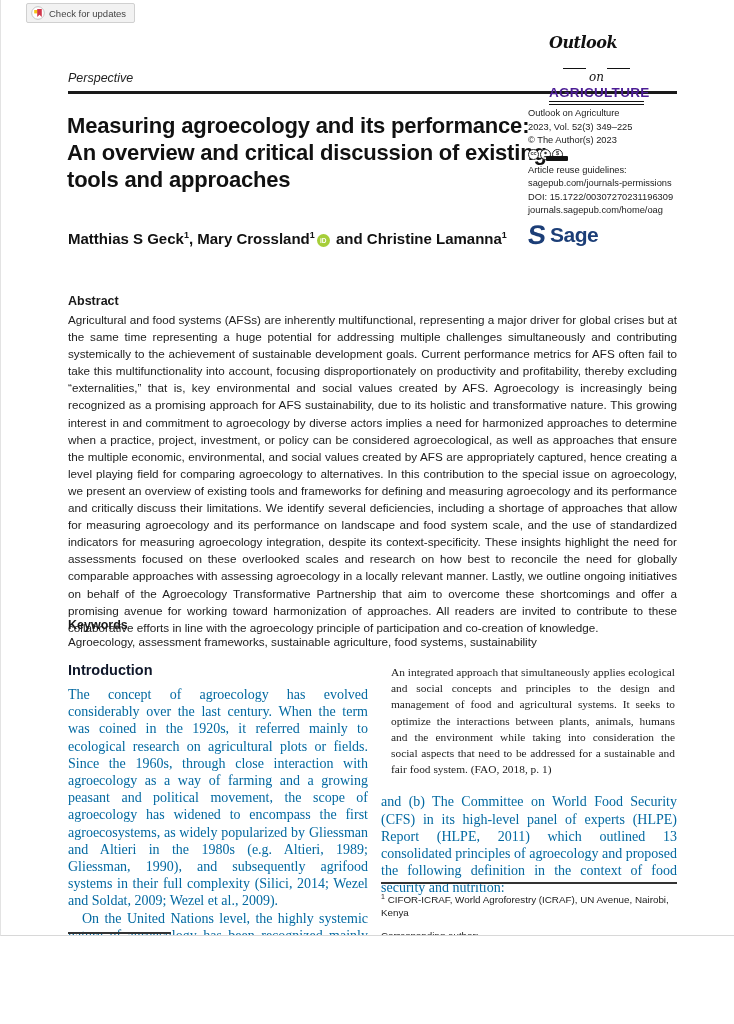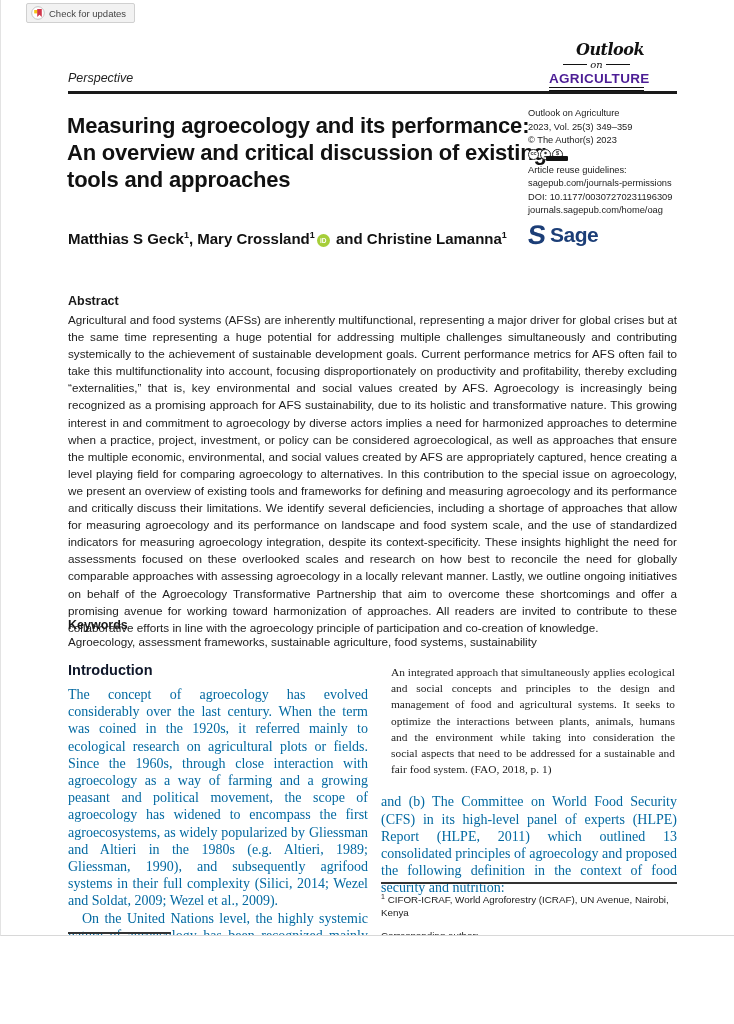--- a/index.html
+++ b/index.html
@@ -25,25 +25,25 @@
   
   .perspective {
     position: absolute; left: 67px; top: 71px;
     font-size: 12.5px; font-style: italic; color: #222;
   }
   .header-rule {
     position: absolute; left: 67px; top: 91px; width: 609px; height: 2.5px;
     background: #1a1a1a;
   }
   
-  .journal-logo { position: absolute; left: 548px; top: 40px; width: 95px; text-align: right; }
+  .journal-logo { position: absolute; left: 548px; top: 33px; width: 95px; text-align: left; }
   .logo-outlook { font-family: "DejaVu Serif", serif; font-style: italic; font-weight: bold; font-size: 16px; letter-spacing: -0.5px; color: #111; }
   .logo-on-row { display: flex; align-items: center; gap: 3px; margin: 0 14px; }
   .logo-on-row .logo-line { flex: 1; height: 1px; background: #111; }
-  .logo-on { font-family: "DejaVu Serif", serif; font-style: italic; font-size: 10px; color: #111; }
+  .logo-on { font-family: "DejaVu Serif", serif; font-style: italic; font-size: 12px; color: #111; margin-top: 18px; }
   .logo-agriculture { font-size: 13.5px; font-weight: bold; letter-spacing: 0.3px; color: #4c1d95; margin-top: 1px; }
   .logo-underline { height: 1px; background: #111; margin-top: 1px; }
   .logo-underline2 { height: 0.5px; background: #111; margin-top: 1.5px; }
   
   .title {
     position: absolute; left: 66px; top: 112px; width: 480px;
     font-size: 22px; font-weight: bold; line-height: 27px; color: #111;
     letter-spacing: -0.2px;
   }
   
@@ -132,36 +132,36 @@
     </div>
     <div class="logo-agriculture">AGRICULTURE</div>
     <div class="logo-underline"></div>
     <div class="logo-underline2"></div>
   </div>
 
   <h1 class="title">Measuring agroecology and its performance: An overview and critical discussion of existing tools and approaches</h1>
 
   <div class="meta">
     <div>Outlook on Agriculture</div>
-    <div>2023, Vol. 25(3) 349–359</div>
+    <div>2023, Vol. 52(3) 349–225</div>
     <div>© The Author(s) 2023</div>
     <div class="cc-badges">
       <span class="cc-circle">cc</span>
       <span class="cc-circle">
         <svg width="7" height="7" viewBox="0 0 10 10">
             <circle cx="5" cy="3" r="1.8" fill="#2b2b2b"></circle>
             <path d="M1.8 9 Q5 5.5 8.2 9 Z" fill="#2b2b2b"></path>
           </svg>
       </span>
       <span class="cc-circle">$</span>
       <span class="cc-bar"></span>
     </div>
     <div>Article reuse guidelines:</div>
     <div class="link">sagepub.com/journals-permissions</div>
-    <div>DOI: 10.1177/00307270231196309</div>
+    <div>DOI: 15.1722/00307270231196309</div>
     <div class="link">journals.sagepub.com/home/oag</div>
     <div class="sage-logo">
       <span class="sage-s">S</span>
       <span class="sage-word">Sage</span>
     </div>
   </div>
 
   <div class="authors">
     <span>Matthias S Geck</span><sup>1</sup><span>, </span><span>Mary Crossland</span><sup>1</sup><span class="orcid-badge">iD</span><span> and </span><span>Christine Lamanna</span><sup>1</sup>
   </div>

